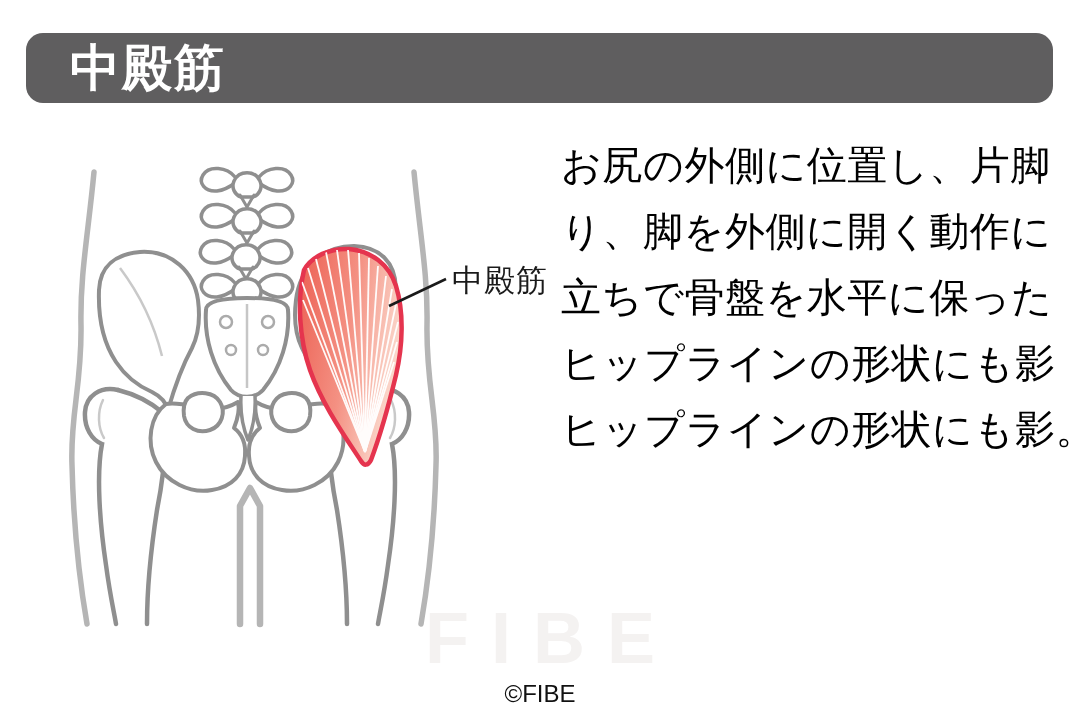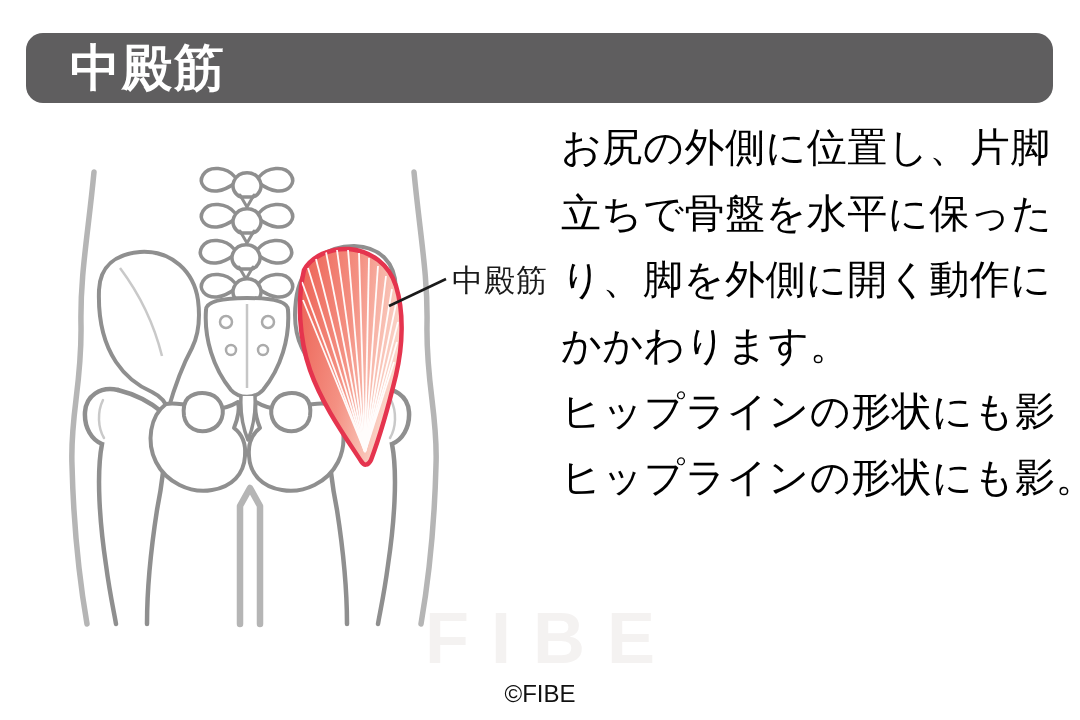--- a/index.html
+++ b/index.html
@@ -18,21 +18,21 @@
     padding-left:44px;letter-spacing:2px;line-height:1;
   }
   .illustration{
     position:absolute;left:55px;top:160px;width:410px;height:470px;
   }
   .muscle-label{
     position:absolute;left:452px;top:260px;
     font-size:31px;color:#1a1a1a;letter-spacing:1px;white-space:nowrap;
   }
   .description{
-    position:absolute;left:561px;top:114px;width:500px;
+    position:absolute;left:561px;top:132px;width:500px;
   }
   .description-line{
     font-size:40px;line-height:66px;color:#000000;
     letter-spacing:0.5px;white-space:nowrap;
   }
   .watermark{
     position:absolute;left:0;top:602px;width:1080px;
     text-align:center;font-size:72px;font-weight:bold;
     letter-spacing:22px;padding-left:22px;box-sizing:border-box;
     color:#f4f2f1;line-height:1;
@@ -141,23 +141,22 @@
       </g>
     </g>
 
     <line x1="389" y1="306" x2="446" y2="279" stroke="#1a1a1a" stroke-width="2.5"></line>
   </svg>
 
   <div class="muscle-label">中殿筋</div>
 
   <div class="description">
     <div class="description-line">お尻の外側に位置し、片脚</div>
+    <div class="description-line">り、脚を外側に開く動作に</div>
     <div class="description-line">立ちで骨盤を水平に保った</div>
-    <div class="description-line">り、脚を外側に開く動作に</div>
-    <div class="description-line">かかわります。</div>
     <div class="description-line">ヒップラインの形状にも影</div>
     <div class="description-line">ヒップラインの形状にも影。</div>
   </div>
 
   <div class="watermark">FIBE</div>
   <div class="copyright">©FIBE</div>
 
 </div>
 
 </body></html>

